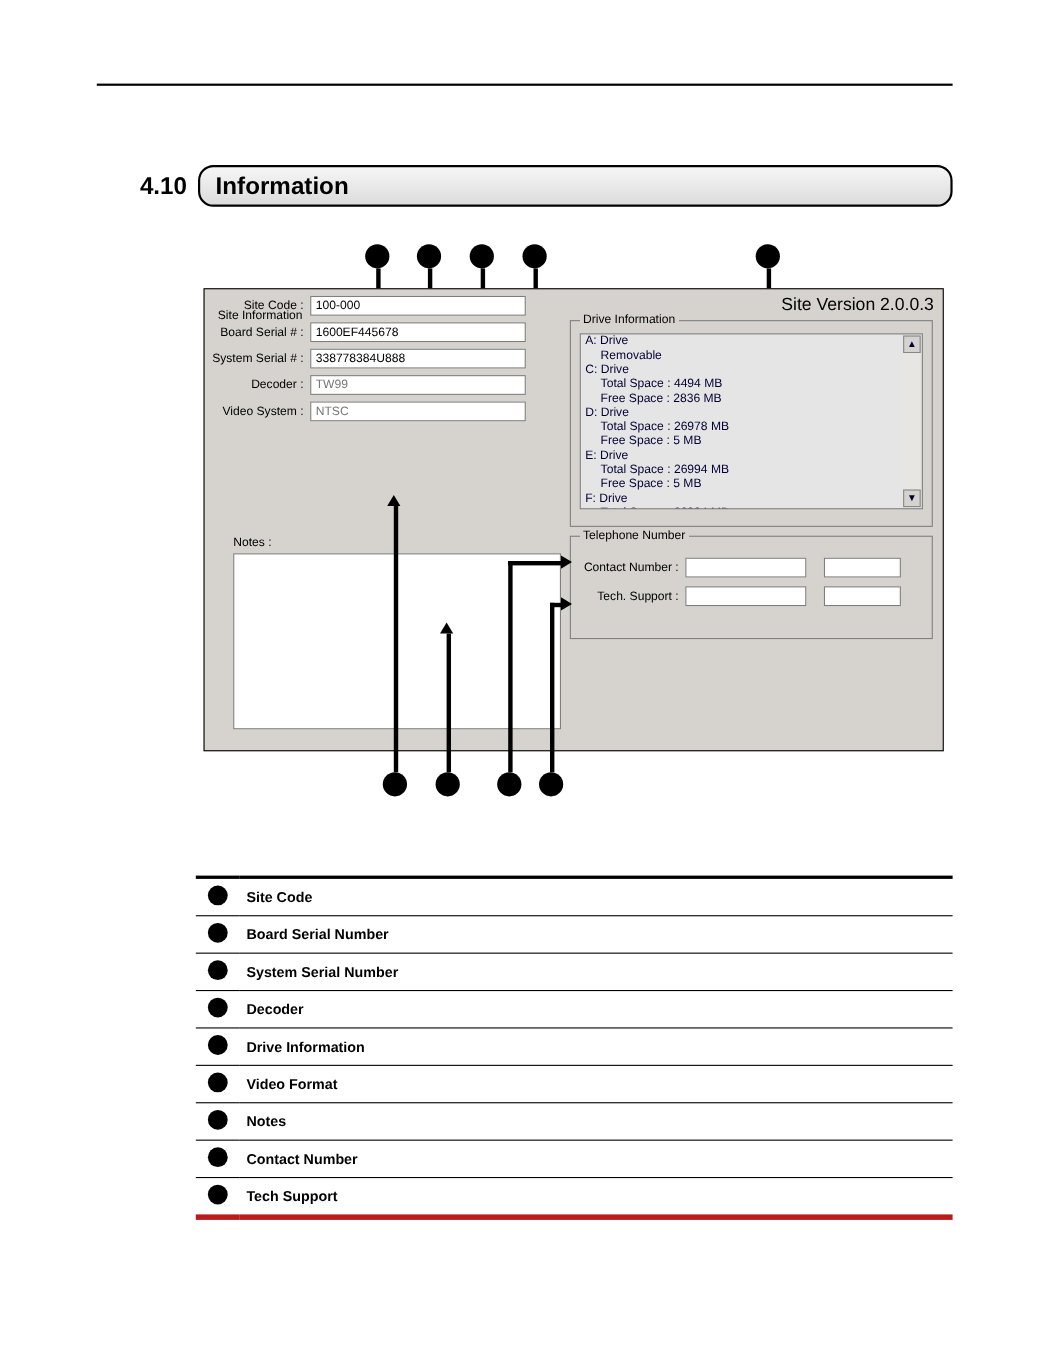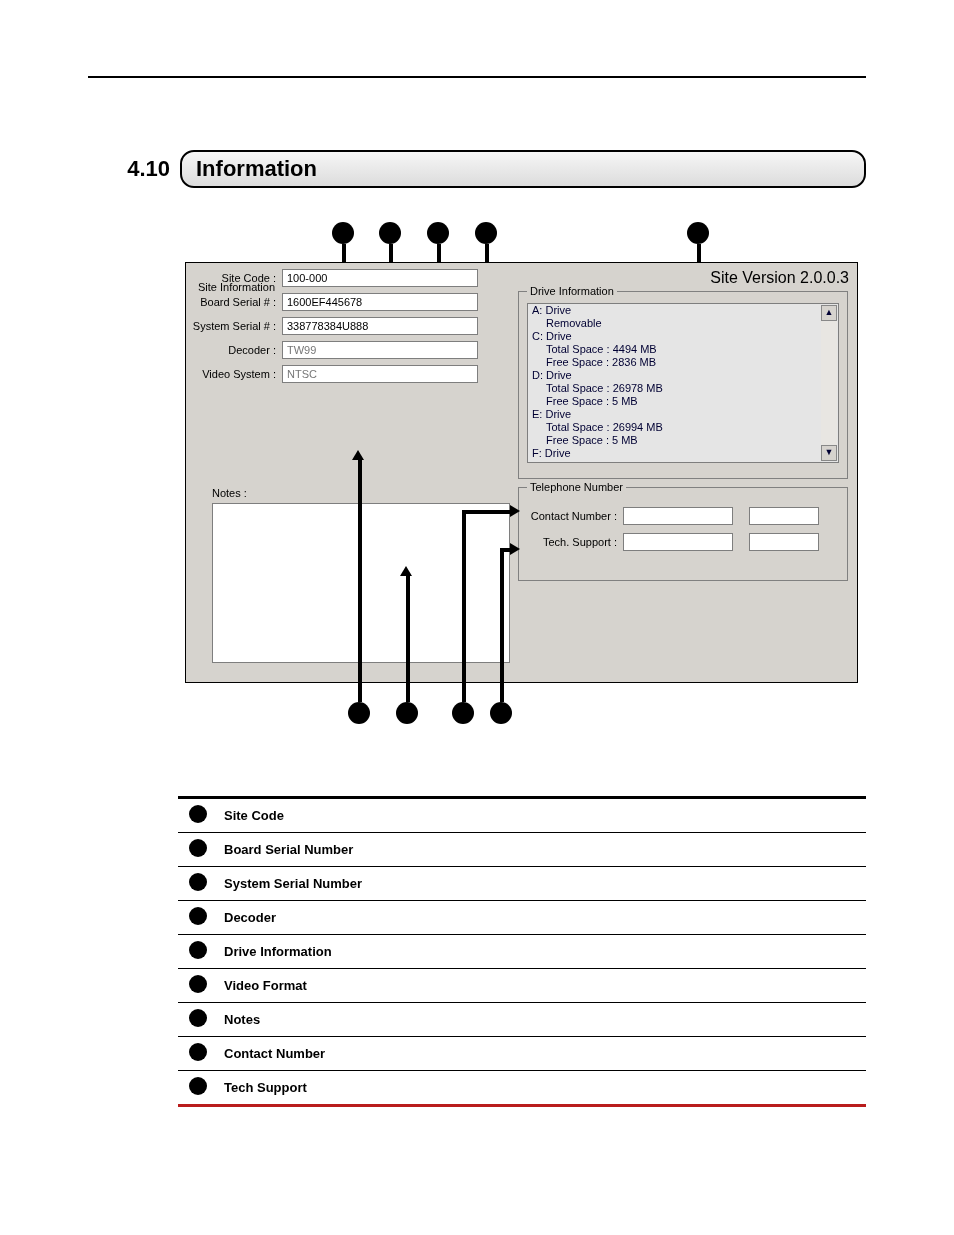--- a/index.html
+++ b/index.html
@@ -204,21 +204,21 @@
   .legend-table {
     position: absolute;
     left: 178px;
     right: 88px;
     top: 796px;
     border-collapse: collapse;
     width: 688px;
   }
   .legend-table tr { border-bottom: 1px solid #000; }
   .legend-table tr:first-child td { border-top: 3px solid #000; }
-  .legend-table tr:last-child td { border-bottom: 3px solid #b91c1c; }
+  .legend-table tr:last-child td { border-bottom: 5px solid #b91c1c; }
   .legend-table td {
     padding: 6px 6px;
     vertical-align: middle;
     font-size: 13px;
     font-weight: bold;
   }
   .legend-table td.num {
     width: 40px;
     text-align: center;
   }

